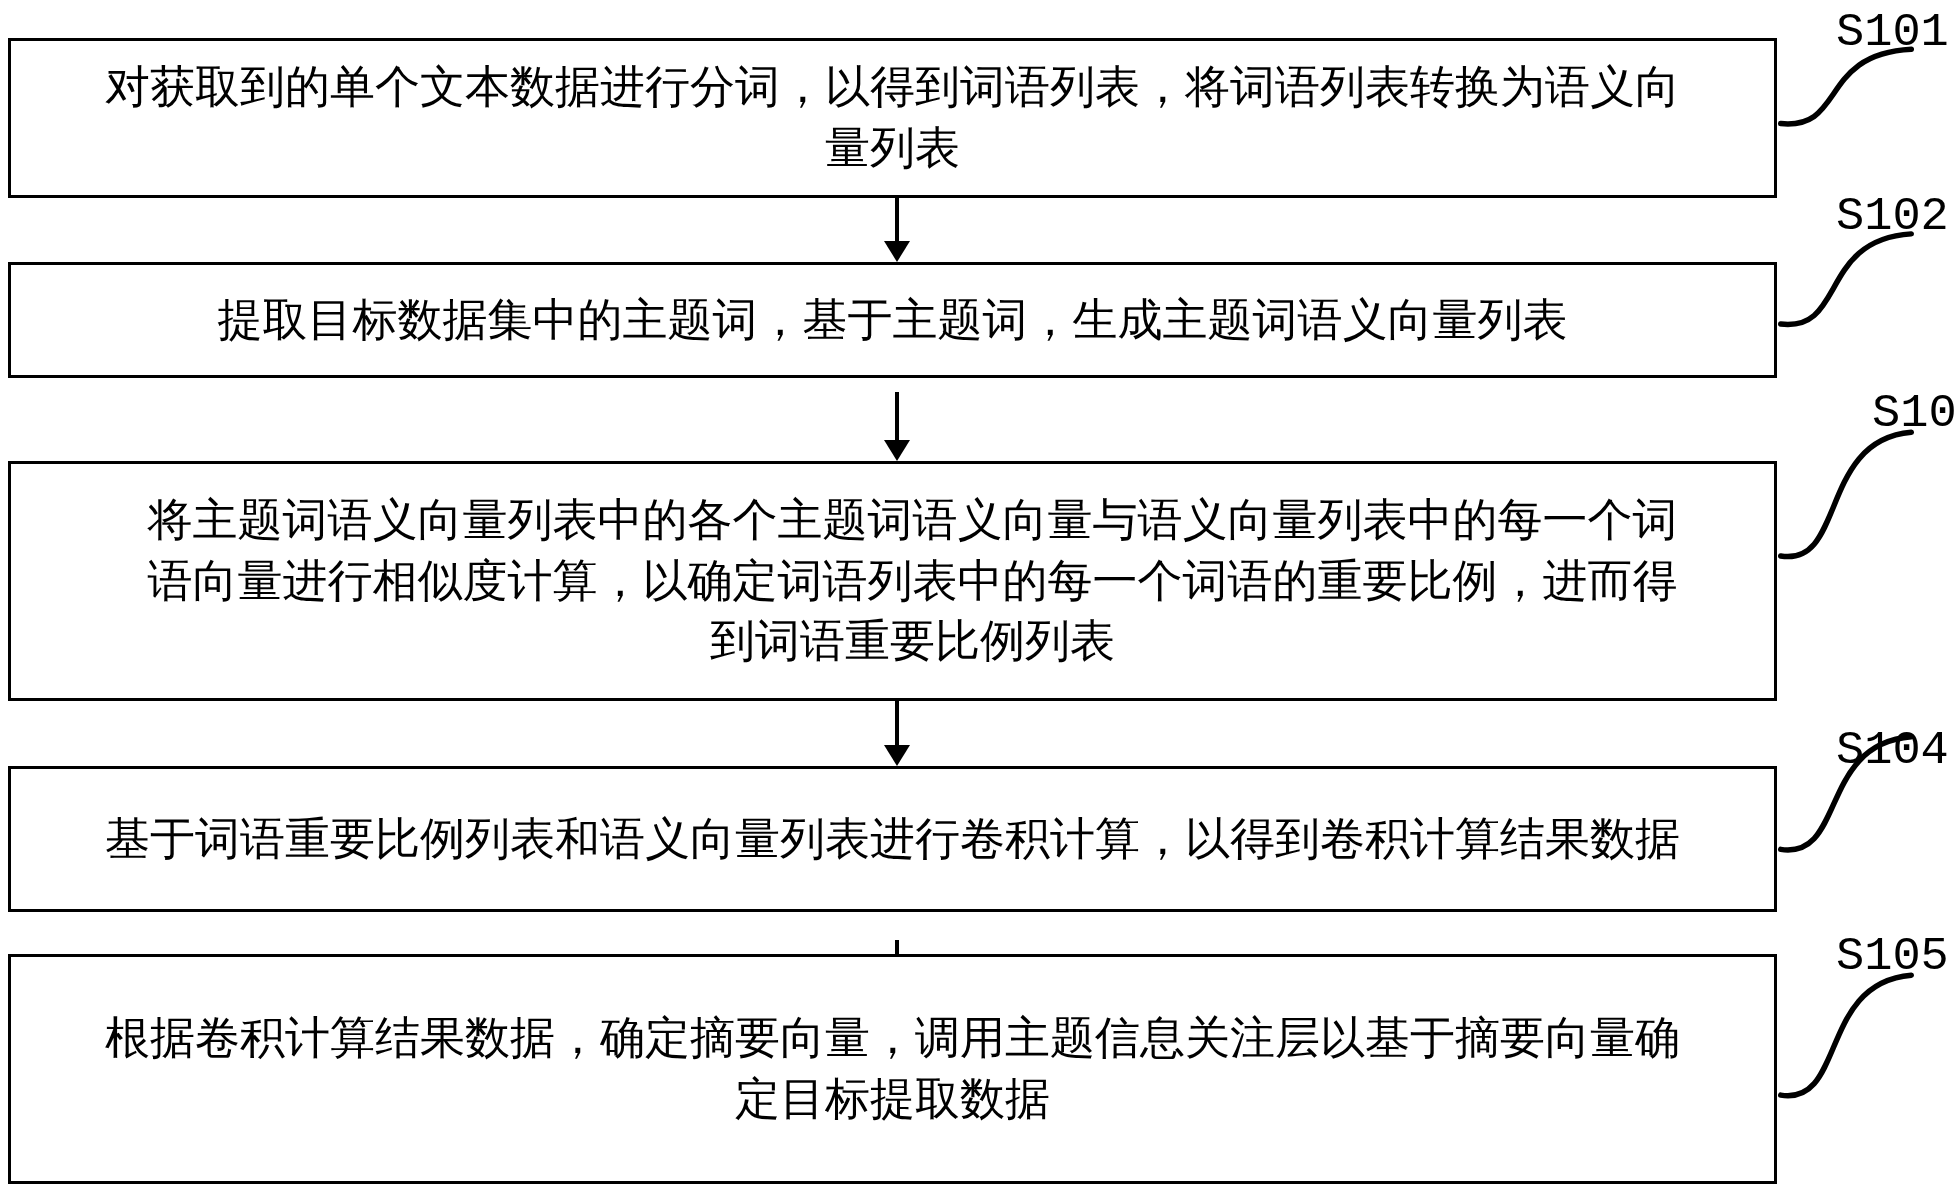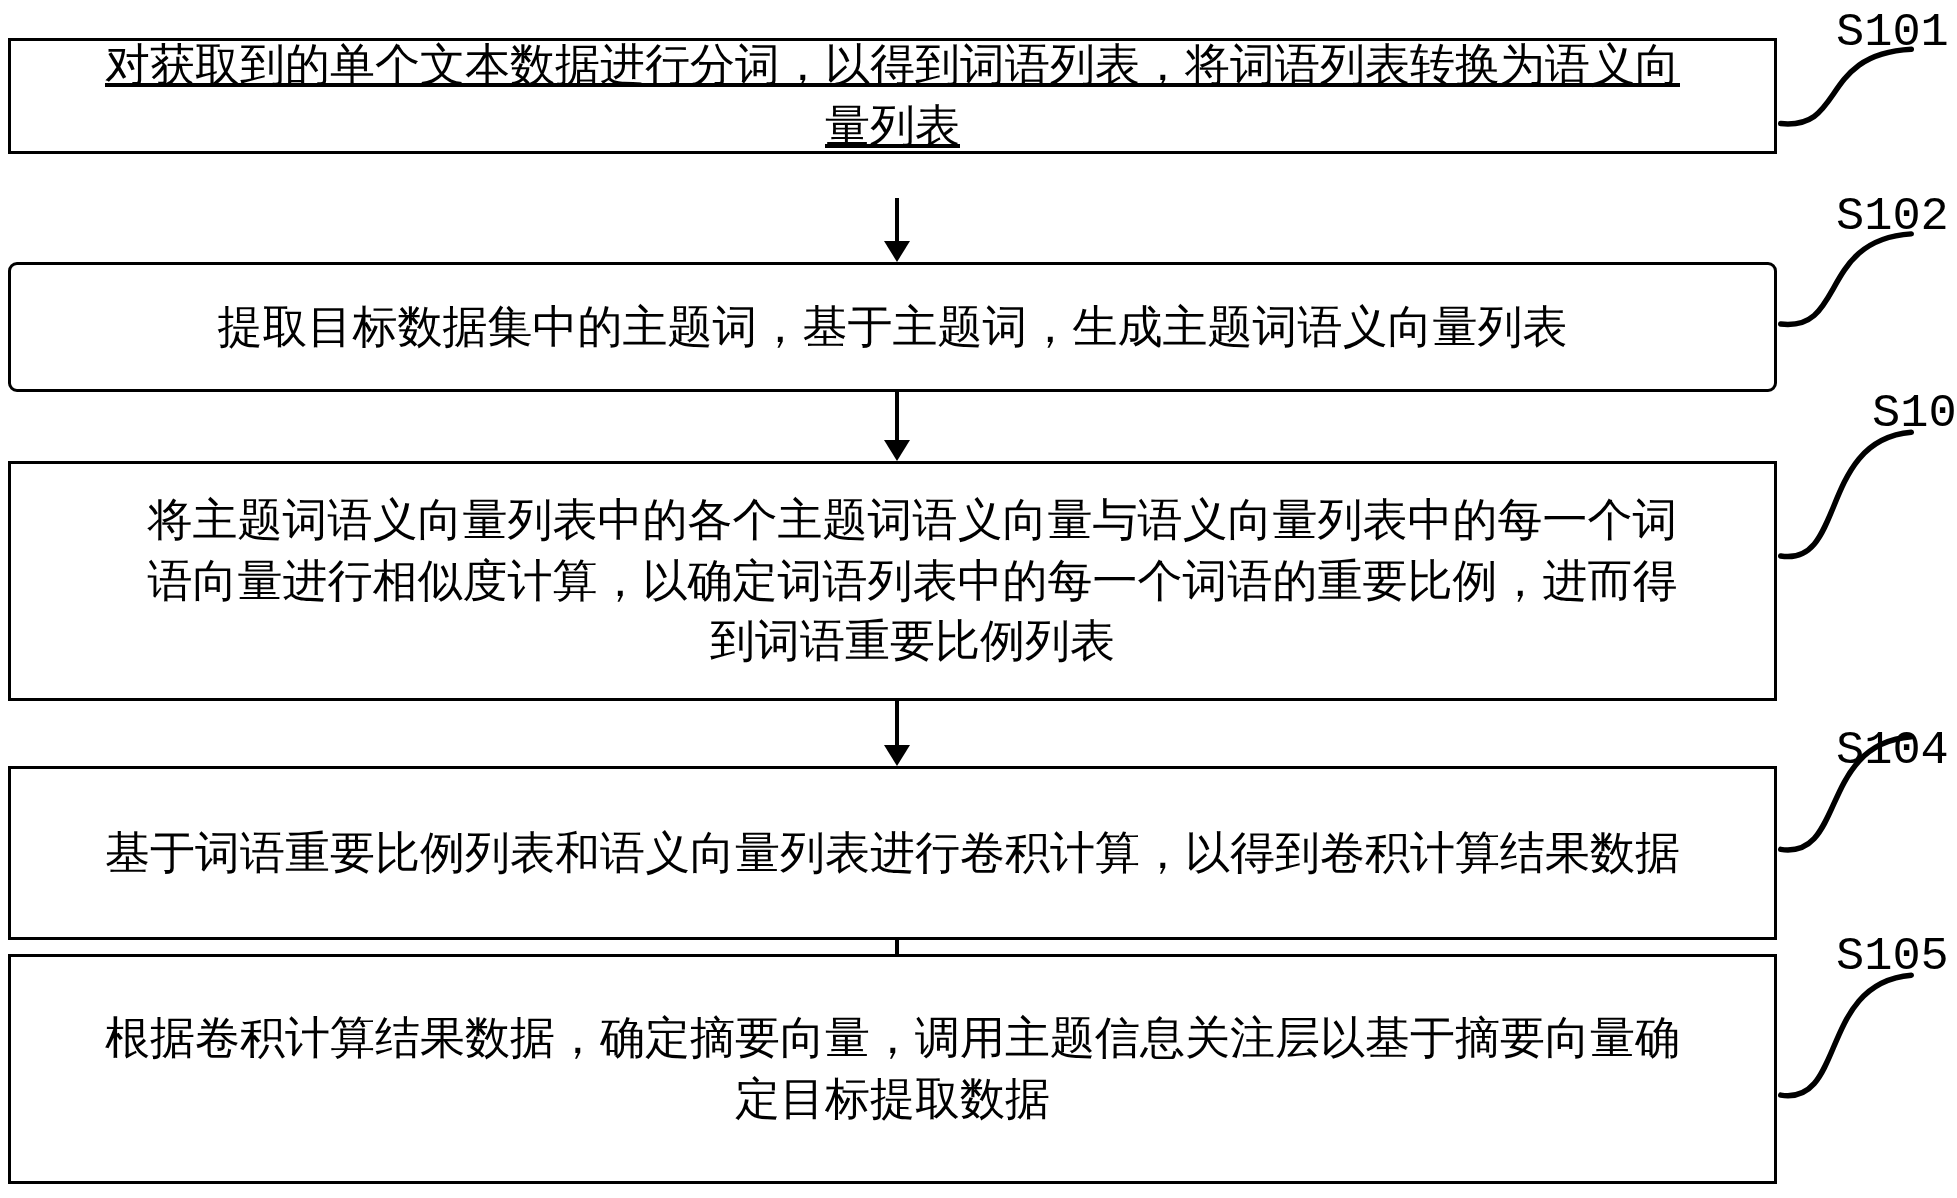--- a/index.html
+++ b/index.html
@@ -77,34 +77,34 @@
     stroke-width: 5.5;
     stroke-linecap: round;
     vector-effect: non-scaling-stroke;
   }
 </style>
 </head>
 <body>
 
 <div class="canvas">
 
-  <div class="step-box" style="top:38px; height:116px;text-decoration:underline;">
+  <div class="step-box" style="top:38px; height:160px;">
     <span class="step-text">对获取到的单个文本数据进行分词，以得到词语列表，将词语列表转换为语义向量列表</span>
   </div>
   <span class="step-label" style="left:1836px; top:6px;">S101</span>
   <svg class="connector" style="left:1778px; top:46px;" width="136" height="80" viewBox="0 0 100 100" preserveAspectRatio="none">
     <path d="M2,97 C50,105 30,10 98,4"></path>
   </svg>
 
   <div class="flow-arrow" style="top:198px; height:64px;">
     <div class="stem"></div>
     <div class="head"></div>
   </div>
 
-  <div class="step-box" style="top:262px; height:130px;border-radius:9px;">
+  <div class="step-box" style="top:262px; height:116px;">
     <span class="step-text">提取目标数据集中的主题词，基于主题词，生成主题词语义向量列表</span>
   </div>
   <span class="step-label" style="left:1836px; top:190px;">S102</span>
   <svg class="connector" style="left:1778px; top:230px;" width="136" height="97" viewBox="0 0 100 100" preserveAspectRatio="none">
     <path d="M2,97 C50,105 30,10 98,4"></path>
   </svg>
 
   <div class="flow-arrow" style="top:392px; height:69px;">
     <div class="stem"></div>
     <div class="head"></div>
@@ -116,21 +116,21 @@
   <span class="step-label" style="left:1836px; top:387px;margin-left:36px;">S103</span>
   <svg class="connector" style="left:1778px; top:427px;" width="136" height="133" viewBox="0 0 100 100" preserveAspectRatio="none">
     <path d="M2,97 C50,105 30,10 98,4"></path>
   </svg>
 
   <div class="flow-arrow" style="top:701px; height:65px;">
     <div class="stem"></div>
     <div class="head"></div>
   </div>
 
-  <div class="step-box" style="top:766px; height:174px;">
+  <div class="step-box" style="top:766px; height:146px;">
     <span class="step-text">基于词语重要比例列表和语义向量列表进行卷积计算，以得到卷积计算结果数据</span>
   </div>
   <span class="step-label" style="left:1836px; top:724px;">S104</span>
   <svg class="connector" style="left:1778px; top:732px;" width="136" height="121" viewBox="0 0 100 100" preserveAspectRatio="none">
     <path d="M2,97 C50,105 30,10 98,4"></path>
   </svg>
 
   <div class="flow-arrow" style="top:940px; height:66px;">
     <div class="stem"></div>
     <div class="head"></div>

